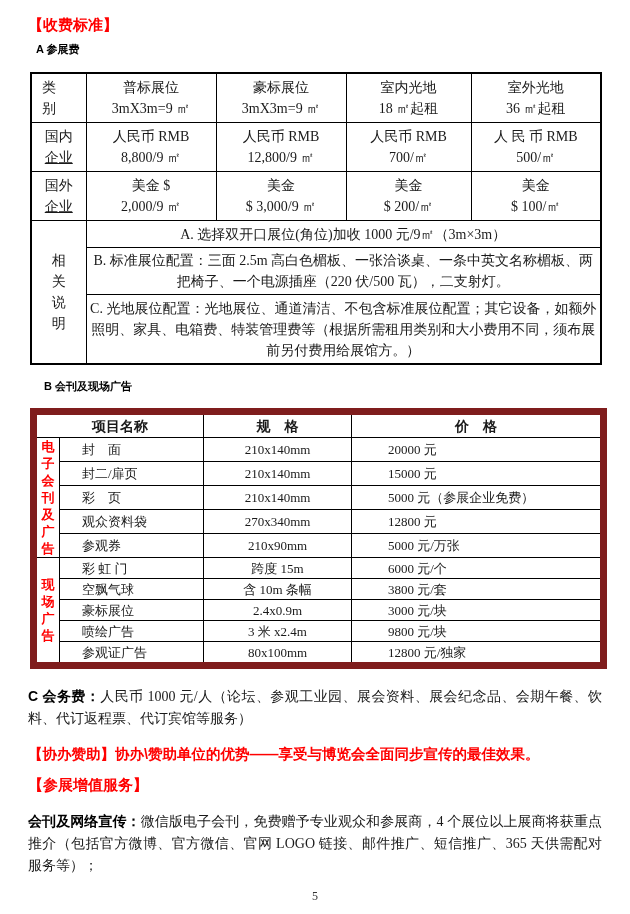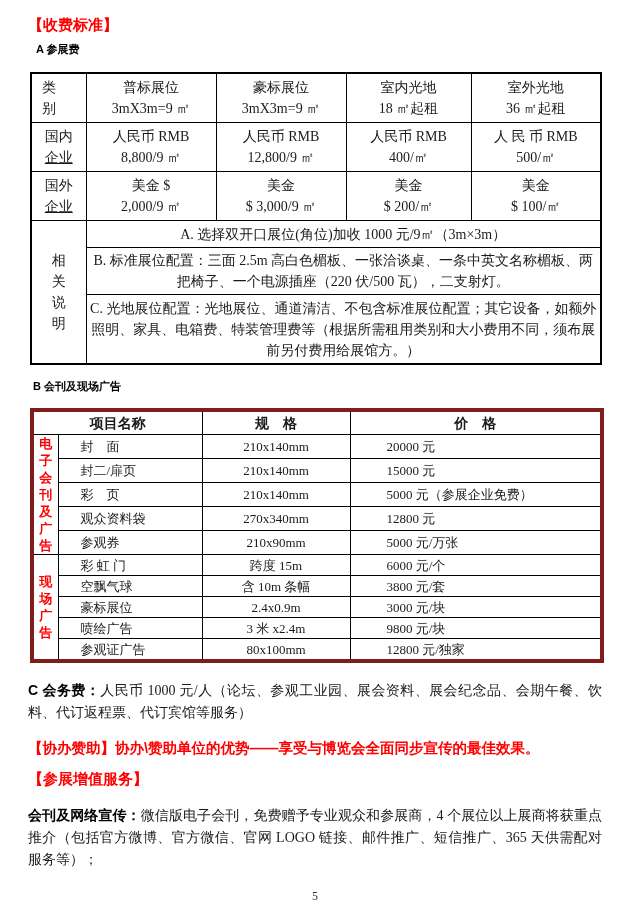--- a/index.html
+++ b/index.html
@@ -33,21 +33,21 @@
   .notes-label .vtxt{
     display:flex;flex-direction:column;justify-content:space-around;align-items:center;
     height:128px;font-size:14px;
   }
   .note-cell{text-align:left;padding:2px 8px;line-height:22px;margin-left:20px;}
   .note-a{height:22px;}
   .note-b{height:42px;}
   .note-c{height:64px;}
 
   
-  .ad{width:570px;margin:13px 0 0 2px;border:4px solid #7f1d1d;table-layout:fixed;}
+  .ad{width:570px;margin:13px 0 0 2px;border:7px solid #7f1d1d;table-layout:fixed;}
   .ad th,.ad td{border:1px solid #000;font-size:13px;line-height:17px;padding:1px 0;}
   .ad th{font-family:"Liberation Sans","DejaVu Sans",sans-serif;font-size:14px;height:20px;text-align:center;}
   .ad td{height:18px;}
   .ad .item{text-align:left;padding-left:22px;}
   .ad .spec{text-align:center;}
   .ad .price{text-align:left;padding-left:36px;}
   .vlabel{
     color:#ff0000;font-weight:bold;text-align:center;vertical-align:middle;
     font-family:"Liberation Sans","DejaVu Sans",sans-serif;
     word-break:break-all;padding:0 !important;
@@ -121,21 +121,21 @@
       <td>
         <span class="line">人民币 RMB</span>
         <span class="line">8,800/9 ㎡</span>
       </td>
       <td>
         <span class="line">人民币 RMB</span>
         <span class="line">12,800/9 ㎡</span>
       </td>
       <td>
         <span class="line">人民币 RMB</span>
-        <span class="line">400/㎡</span>
+        <span class="line">700/㎡</span>
       </td>
       <td>
         <span class="line">人 民 币 RMB</span>
         <span class="line">500/㎡</span>
       </td>
     </tr>
     <tr class="drow">
       <td>
         <span class="line">国外</span>
         <span class="line ul">企业</span>
@@ -165,21 +165,21 @@
     </tr>
     <tr>
       <td colspan="4" class="note-cell note-b">B. 标准展位配置：三面 2.5m 高白色楣板、一张洽谈桌、一条中英文名称楣板、两把椅子、一个电源插座（220 伏/500 瓦），二支射灯。</td>
     </tr>
     <tr>
       <td colspan="4" class="note-cell note-c">C. 光地展位配置：光地展位、通道清洁、不包含标准展位配置；其它设备，如额外照明、家具、电箱费、特装管理费等（根据所需租用类别和大小费用不同，须布展前另付费用给展馆方。）</td>
     </tr>
   </tbody>
     </table>
 
-  <h2 class="black-sub" style="margin:12px 0 0 5px;">B 会刊及现场广告</h2>
+  <h2 class="black-sub" style="margin:12px 0 0 16px;">B 会刊及现场广告</h2>
 
   <table class="ad">
     <colgroup>
       <col style="width:26px">
         <col style="width:144px">
         <col style="width:148px">
         <col style="width:252px">
     </colgroup>
     <tbody>
         <tr>

